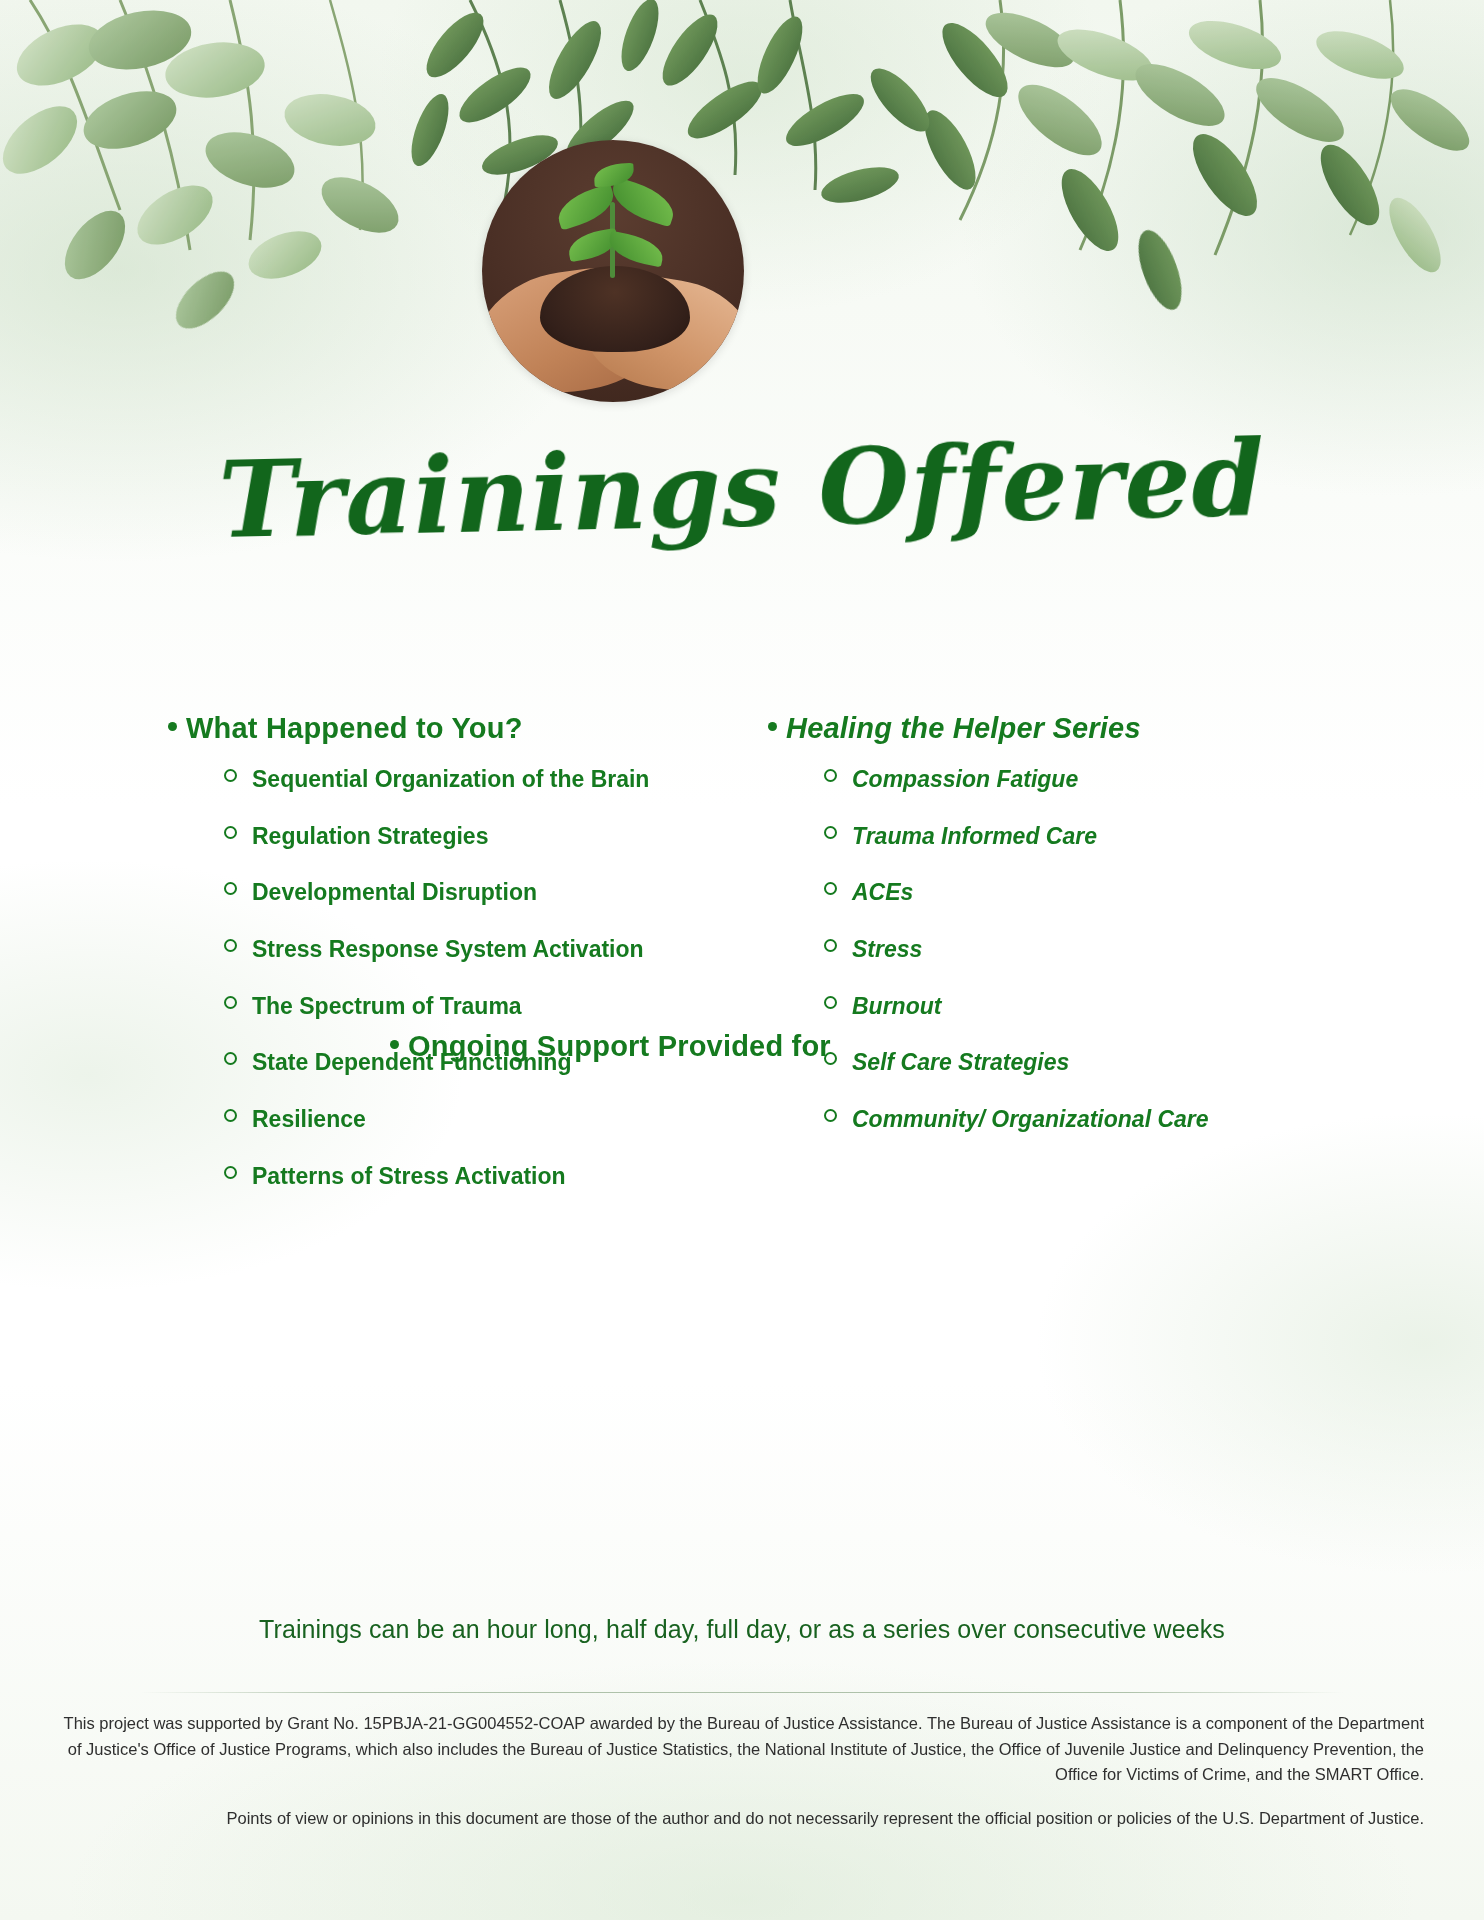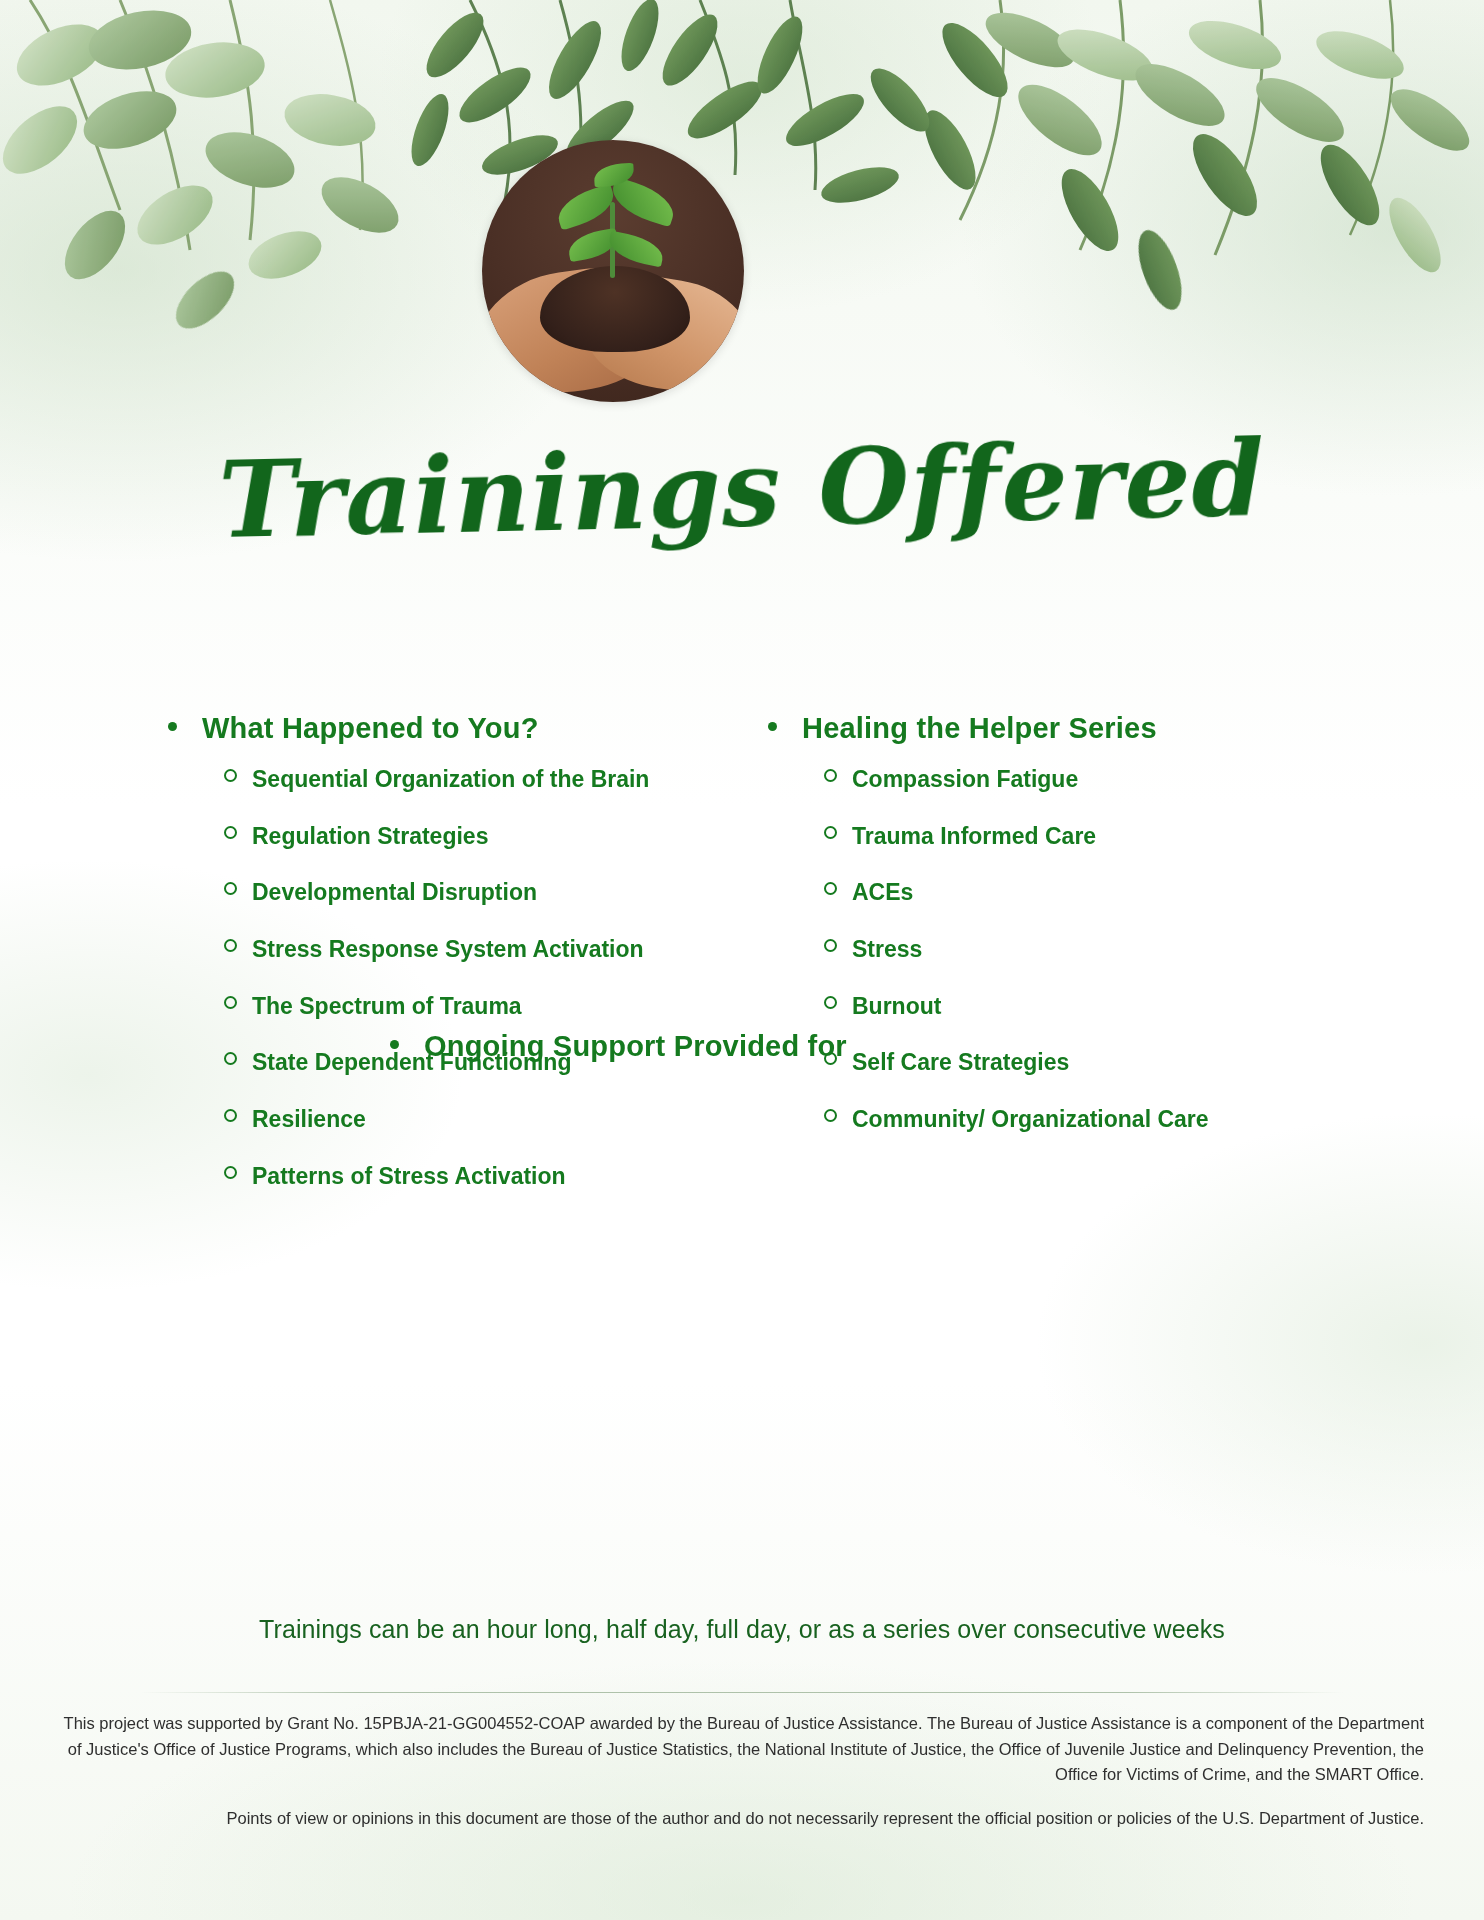--- a/index.html
+++ b/index.html
@@ -116,26 +116,26 @@
     position: absolute;
     left: 0;
     top: 712px;
     width: 1484px;
   }
   .col {
     position: absolute;
     top: 0;
   }
   .col-left { left: 168px; width: 600px; }
-  .col-right { left: 768px; width: 620px; }
+  .col-right { left: 768px; width: 620px; font-style: italic; }
 
   .group-head {
     display: flex;
     align-items: baseline;
-    gap: 25px;
+    gap: 9px;
     color: #157a1f;
     font-weight: 700;
     font-size: 29px;
     letter-spacing: 0.2px;
     margin-bottom: 18px;
   }
   .group-head .dot {
     width: 9px; height: 9px;
     background: #157a1f;
     border-radius: 50%;

